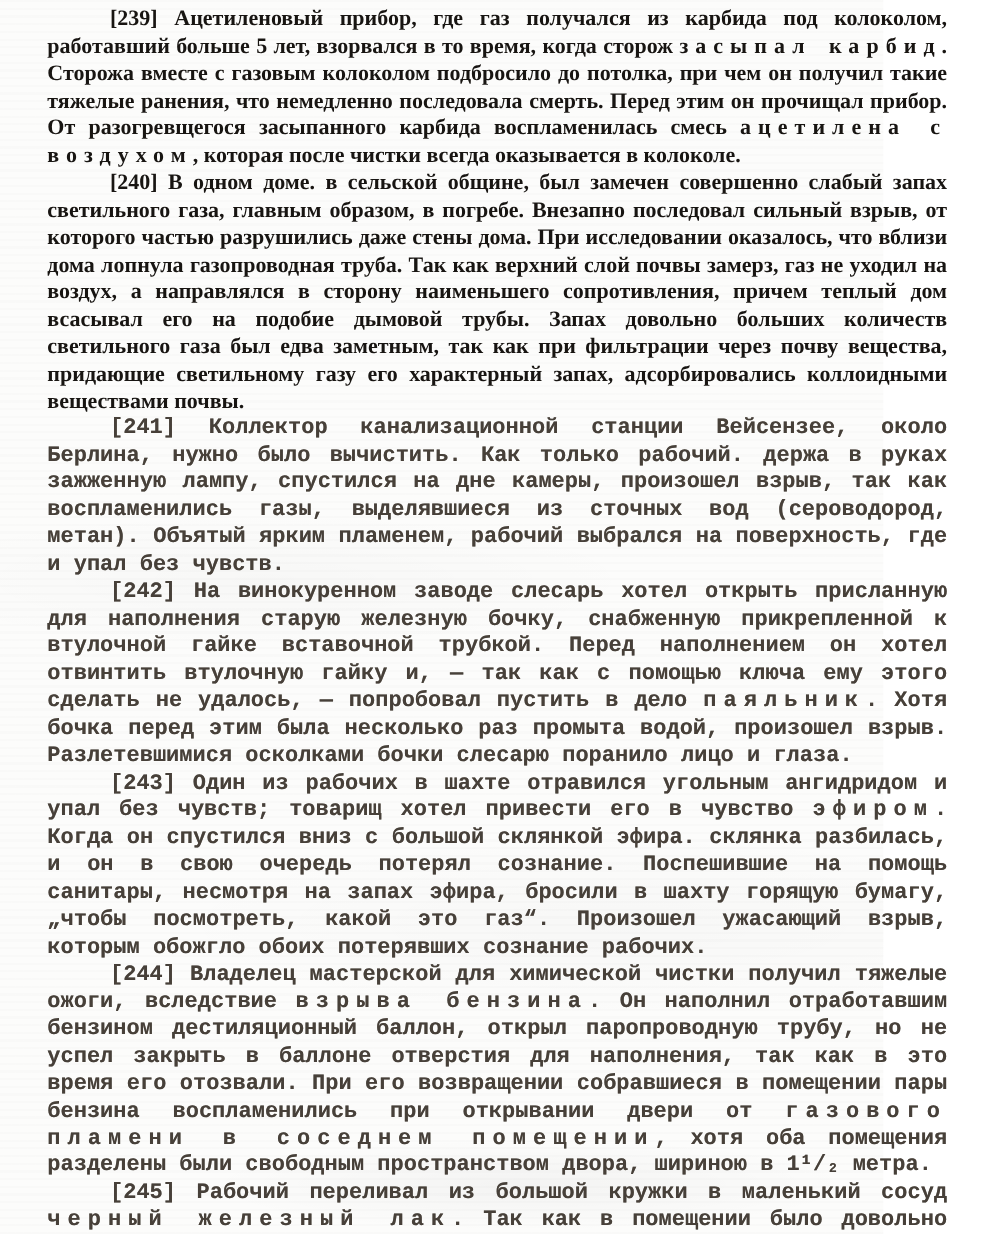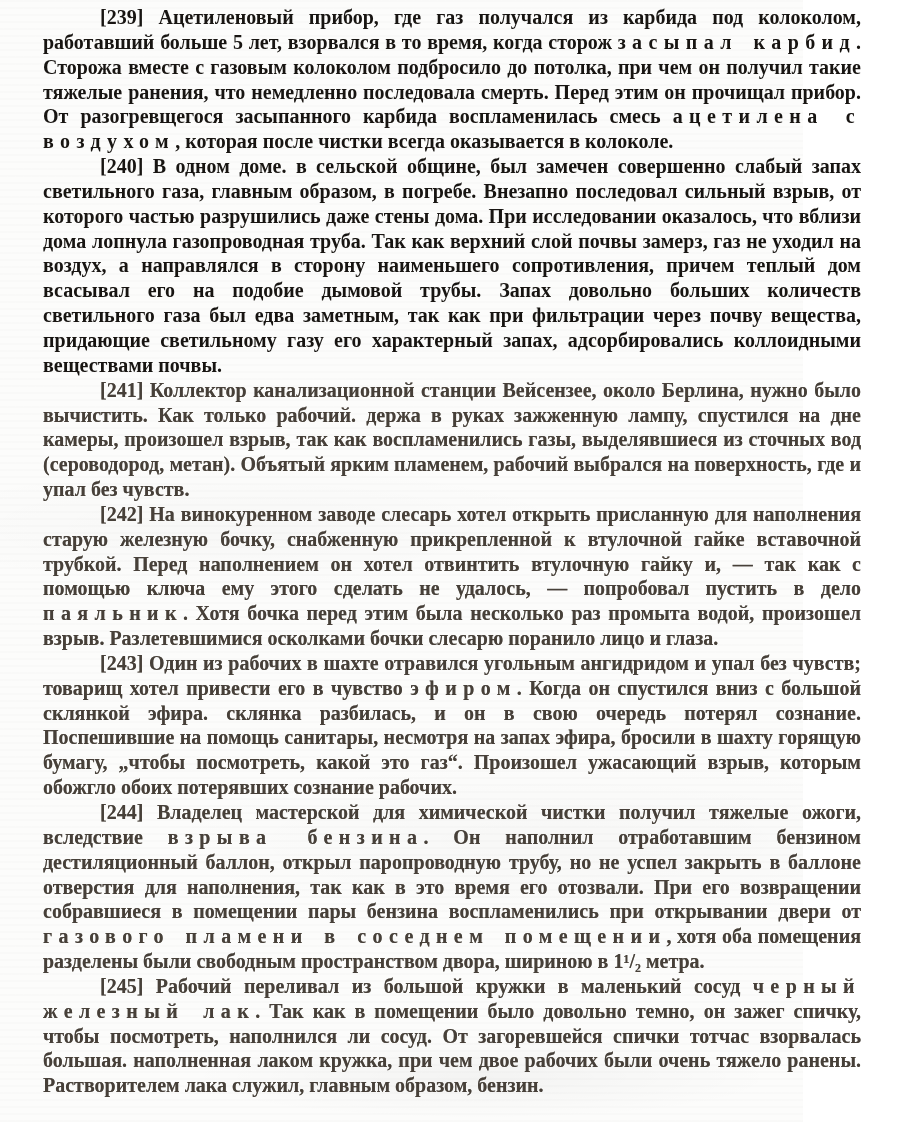--- a/index.html
+++ b/index.html
@@ -47,20 +47,21 @@
     margin: 0;
     padding: 0;
     text-indent: 57px;
   }
   .tone-dark {
     color: var(--ink-dark, #181512);
   }
   .tone-faded {
     color: var(--ink-faded, #474039);
     text-shadow: 0 0 0.5px rgba(70, 64, 57, 0.55);
+    font-family: Liberation Mono, monospace;
   }
   .num {
     white-space: nowrap;
   }
   .spaced {
     letter-spacing: 0.32em;
     word-spacing: 0.18em;
   }
 </style>
 </head>

